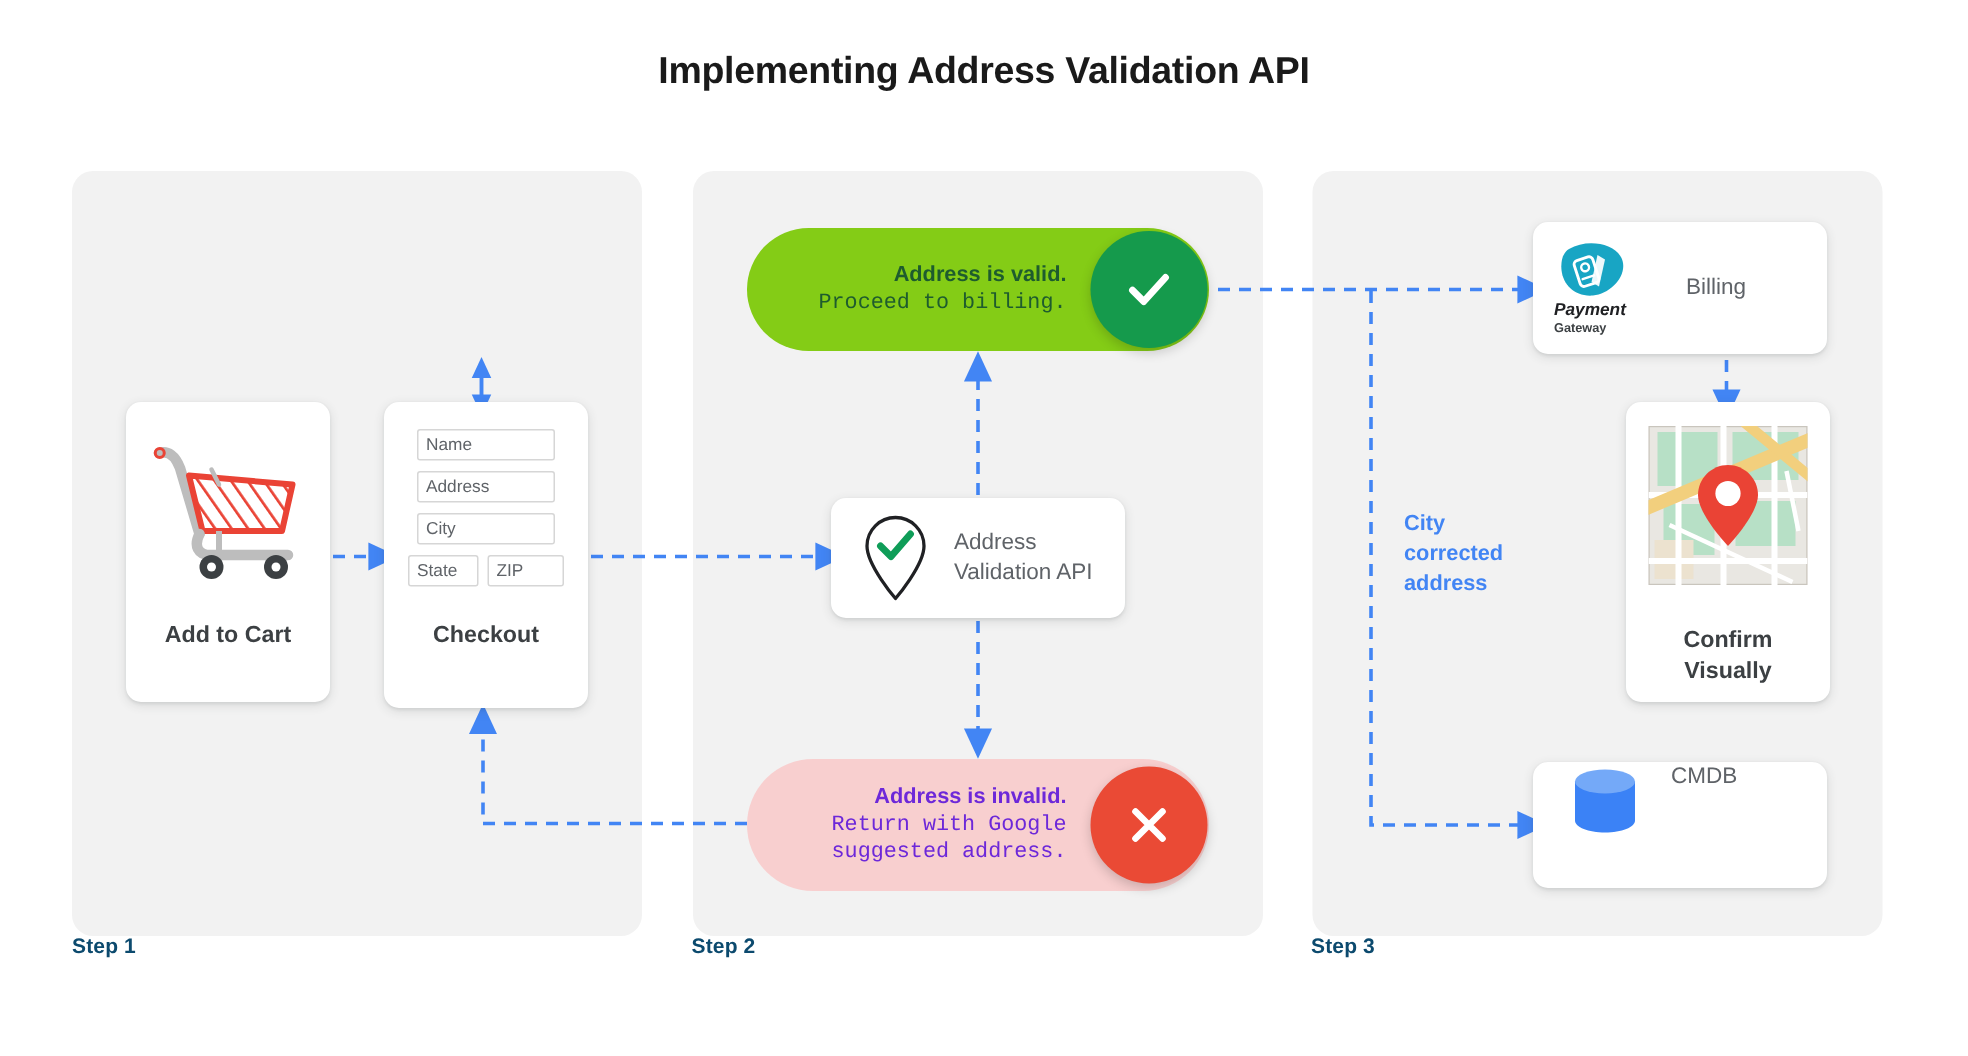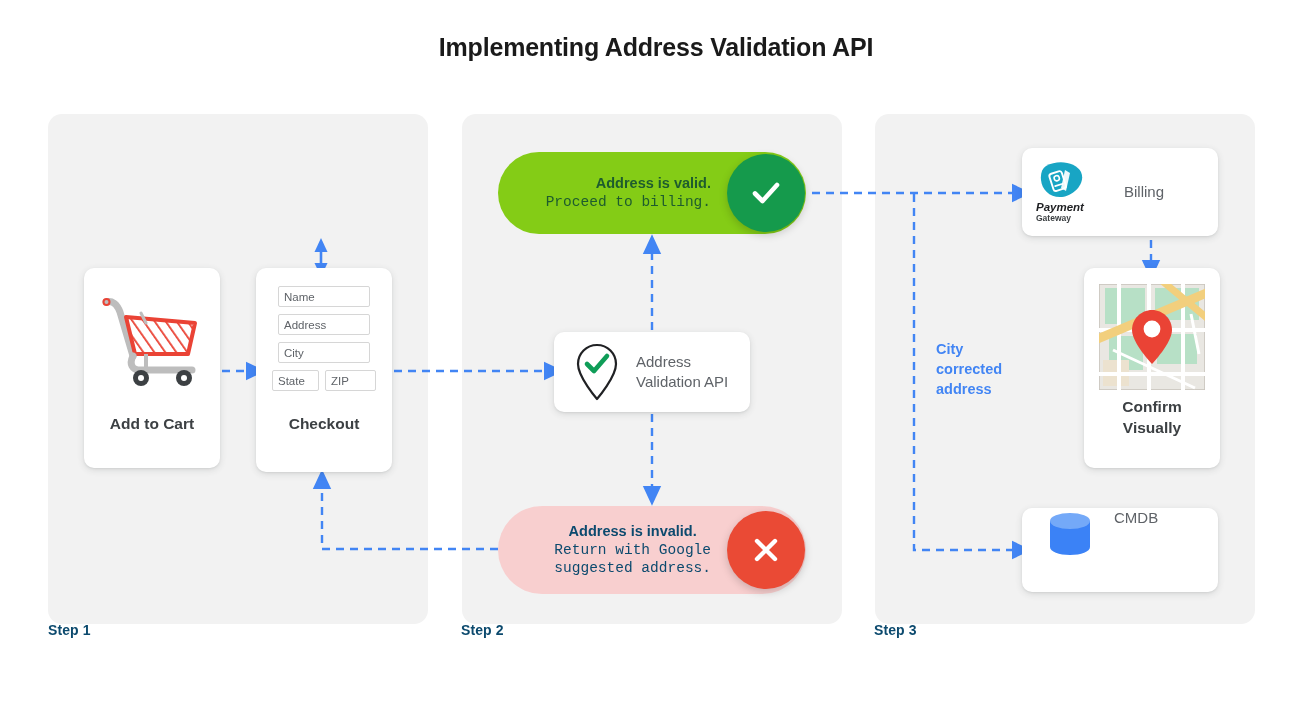--- a/index.html
+++ b/index.html
@@ -95,41 +95,41 @@
     background: #84cc16;
   }
   #pill-invalid {
     left: 498px; top: 506px; width: 308px; height: 88px;
     background: #f8cfcf;
   }
   .pill-text { text-align: right; padding-right: 16px; line-height: 1.3; }
   .pill-text .t-bold { font-weight: bold; font-size: 14.5px; display: block; }
   .pill-text .t-reg  { font-size: 14.5px; display: block; font-family: Liberation Mono, monospace; }
   #pill-valid .pill-text { color: #1e5c2e; }
-  #pill-invalid .pill-text { color: #0c4a6e; text-align: center; }
+  #pill-invalid .pill-text { color: #6d28d9; }
 
   .badge {
     width: 78px; height: 78px; border-radius: 50%;
     display: flex; align-items: center; justify-content: center;
     flex: 0 0 auto;
     box-shadow: 0 3px 8px rgba(0,0,0,0.18);
   }
   #badge-valid { background: #159a4c; margin-right: 1px; }
   #badge-invalid { background: #ea4a35; margin-right: 1px; }
 
   
   #card-billing {
     left: 1022px; top: 148px; width: 196px; height: 88px;
     display: flex; align-items: center; padding-left: 14px; gap: 8px;
   }
   #card-map {
     left: 1084px; top: 268px; width: 136px; height: 200px;
     display: flex; flex-direction: column; align-items: center; padding-top: 16px;
   }
-  #card-map .card-label { margin-top: auto; margin-bottom: 30px; text-align: center; }
+  #card-map .card-label { margin-top: auto; margin-bottom: 10px; text-align: center; }
   #card-cmdb {
     left: 1022px; top: 508px; width: 196px; height: 84px;
     display: flex; align-items: flex-start; padding-left: 22px; gap: 18px;
   }
 
   .store-note {
     position: absolute; left: 936px; top: 339px;
     font-size: 14.5px; font-weight: bold; color: #4285f4;
     line-height: 1.38; width: 96px;
   }

